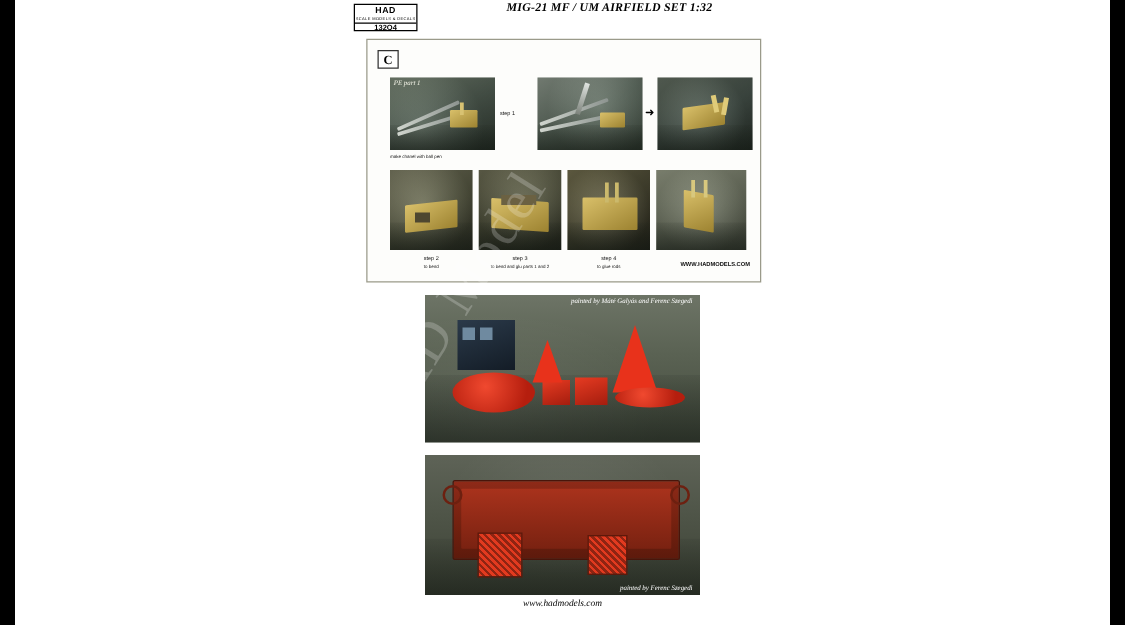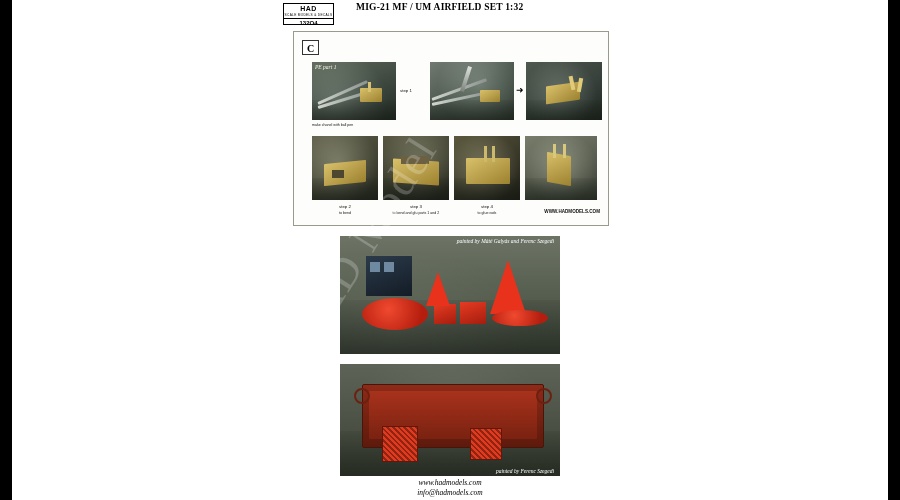--- a/index.html
+++ b/index.html
@@ -62,29 +62,30 @@
     font-family: "Liberation Sans", sans-serif;
     font-size: 6px;
     font-weight: bold;
     line-height: 8px;
     color: #000;
     border-top: 1px solid #000;
     margin-top: 1px;
   }
   .title {
     position: absolute;
-    left: 356px;
+    left: 340px;
     top: 2px;
     width: 230px;
-    text-align: left;
+    text-align: right;
     font-family: "Liberation Serif", serif;
     font-size: 9.5px;
     font-weight: bold;
     letter-spacing: 0.2px;
     color: #000;
+    font-style: italic;
   }
   .subtitle {
     position: absolute;
     left: 340px;
     top: 13px;
     width: 230px;
     text-align: center;
     font-family: "Liberation Serif", serif;
     font-style: italic;
     font-size: 7px;
@@ -444,16 +445,15 @@
     <div class="sh" style="left:196px; top:24px; width:12px; height:12px; border:2px solid #6d2010; border-radius:50%; background:transparent;"></div>
     <div class="sh basket" style="left:42px; top:62px; width:34px; height:34px;"></div>
     <div class="sh basket" style="left:130px; top:64px; width:30px; height:30px;"></div>
     <div class="credit" style="right:6px; bottom:2px;">painted by Ferenc Szegedi</div>
   </div>
 
   <div class="watermark">HAD Model</div>
 
   <div class="footer">
     <div>www.hadmodels.com</div>
-    <div>info@hadmodels.com</div>
   </div>
 
 </div>
 
 </body></html>

